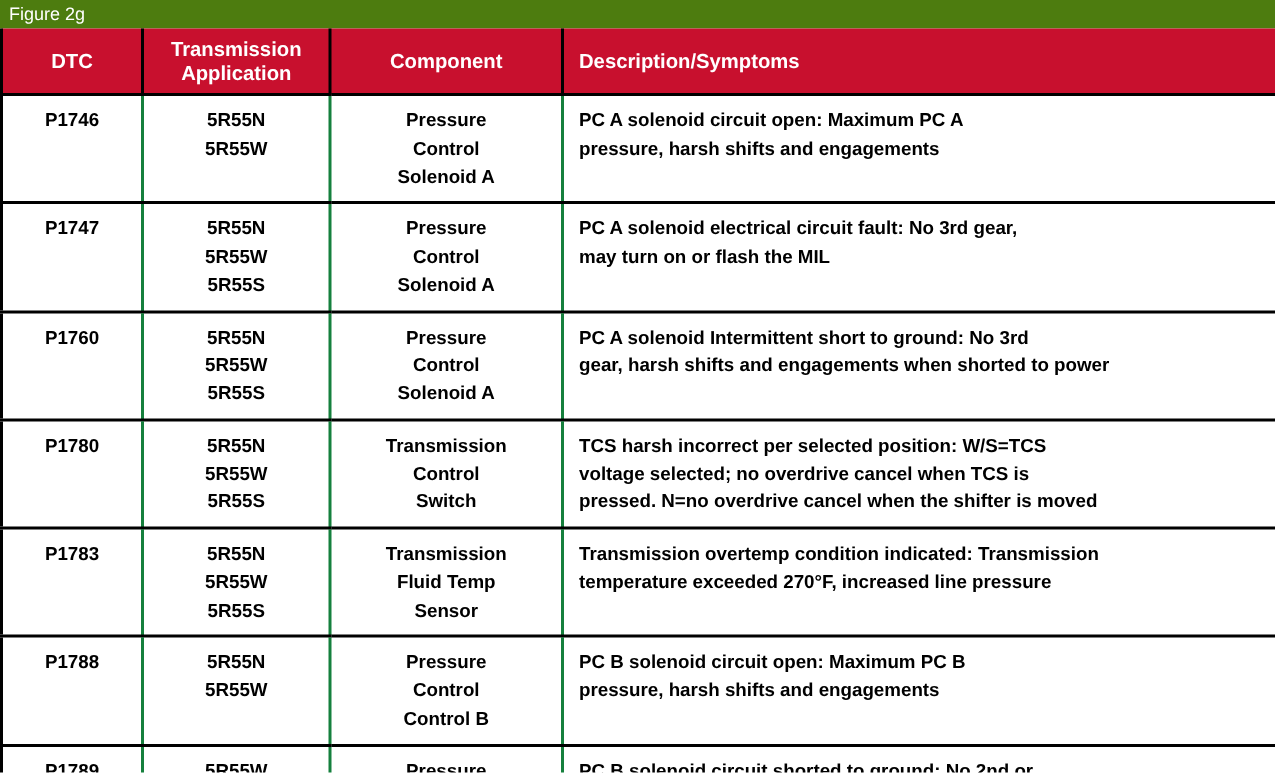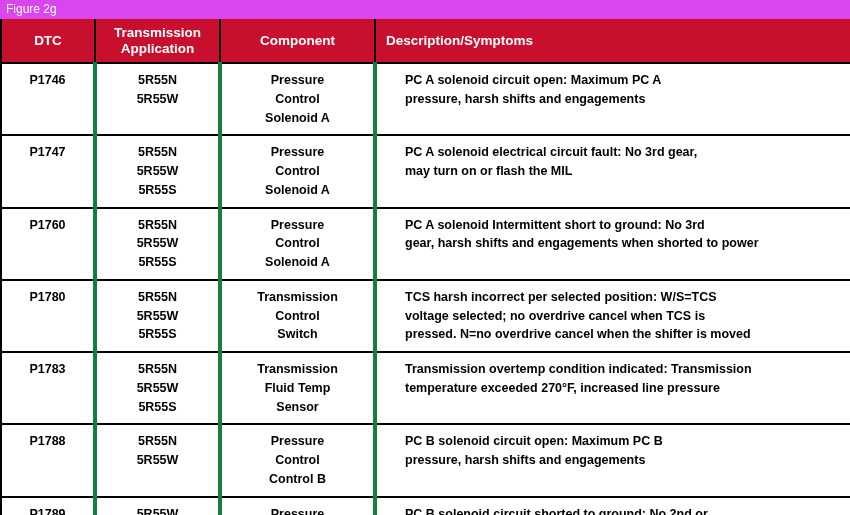--- a/index.html
+++ b/index.html
@@ -15,21 +15,21 @@
   }
   .figure-wrap {
     width: 850px;
     height: 515px;
     box-sizing: border-box;
     background: #ffffff;
     position: relative;
   }
   .figure-caption-bar {
     height: 19px;
-    background: #d946ef;
+    background: #4d7c0f;
     color: #ffffff;
     font-size: 12px;
     line-height: 19px;
     padding-left: 6px;
     box-sizing: border-box;
     font-family: "Liberation Sans", sans-serif;
   }
   table.dtc-table {
     border-collapse: collapse;
     width: 850px;
@@ -54,21 +54,21 @@
     border-bottom: 2px solid #000000;
     line-height: 1.15;
     font-family: "Liberation Sans", sans-serif;
   }
   thead th:last-child {
     border-right: none;
     text-align: left;
     padding-left: 10px;
   }
   tbody td {
-    border-right: 4px solid #15803d;
+    border-right: 2px solid #15803d;
     border-bottom: 2px solid #000000;
     font-size: 12.5px;
     font-weight: bold;
     color: #000000;
     padding: 7px 4px;
     vertical-align: top;
     line-height: 1.5;
     font-family: "Liberation Sans", sans-serif;
   }
   tbody tr:last-child td {
@@ -83,21 +83,21 @@
   td.col-app {
     text-align: center;
     margin-top: 15px;
   }
   td.col-comp {
     text-align: center;
     margin-left: 24px;
   }
   td.col-desc {
     text-align: left;
-    padding-left: 28px;
+    padding-left: 10px;
     padding-right: 6px;
   }
   .line { display: block; }
 </style>
 </head>
 <body>
 
 <div class="figure-wrap">
 
   <div class="figure-caption-bar">Figure 2g</div>

